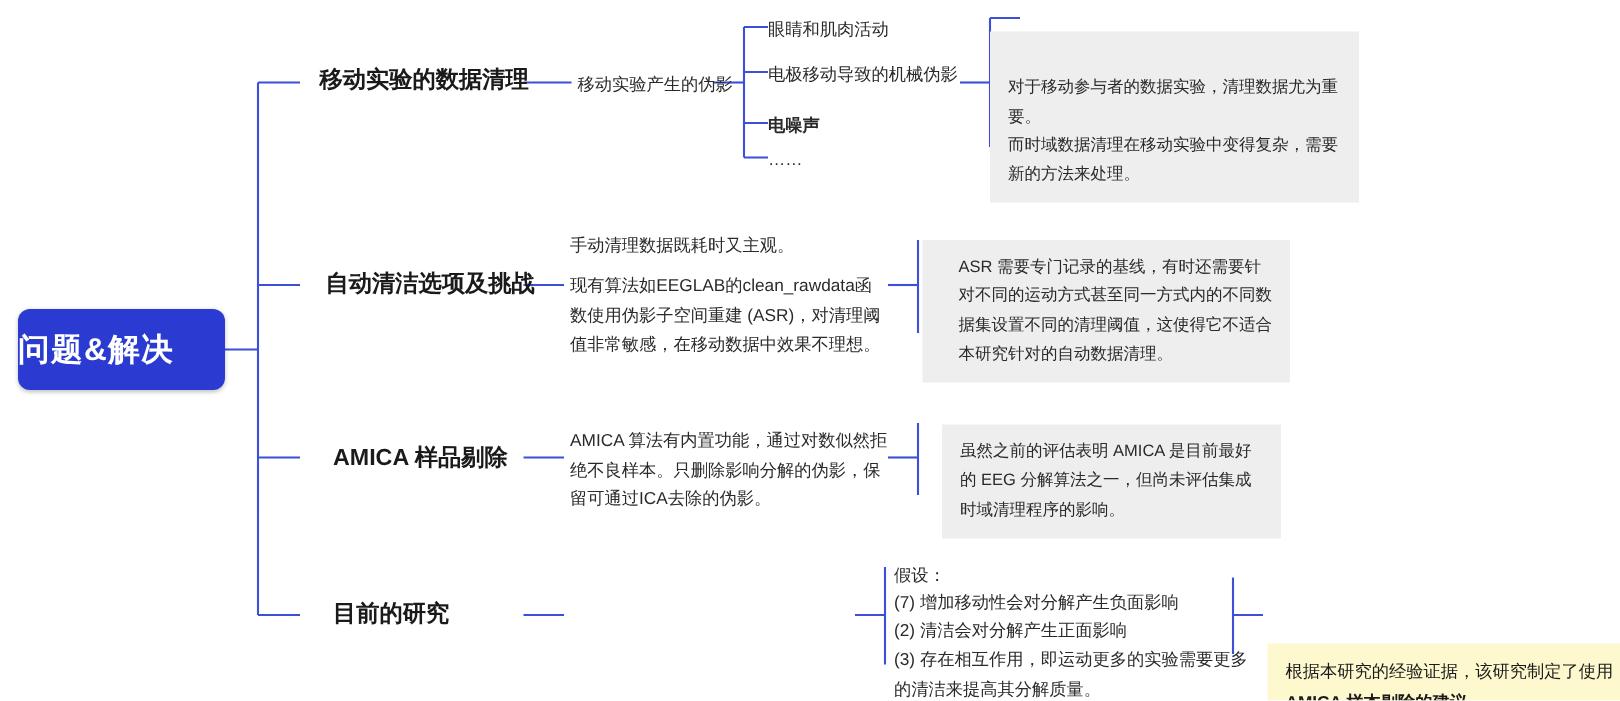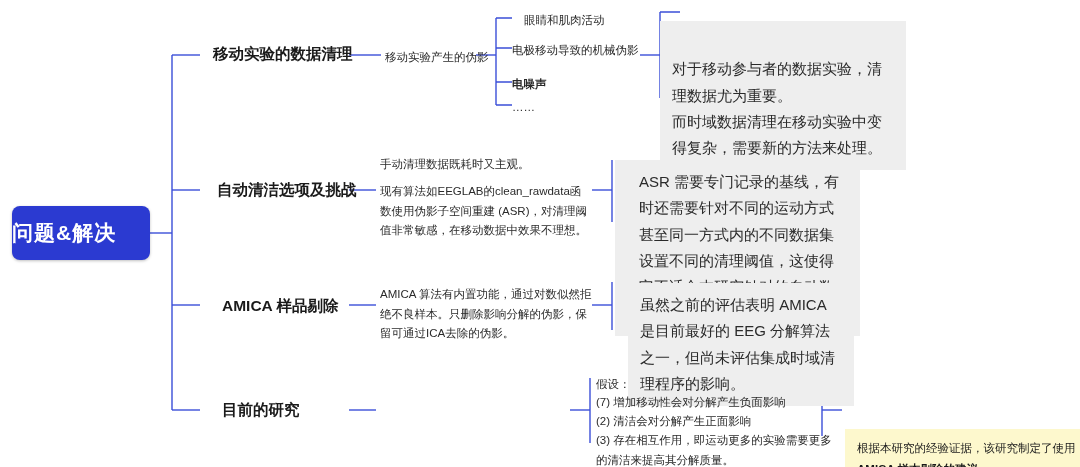--- a/index.html
+++ b/index.html
@@ -52,21 +52,21 @@
     line-height: 1.3;
   }
   .small-text {
     font-size: 11.5px;
     line-height: 1.7;
     color: #2a2a2a;
   }
   
   .grey-box {
     background: #eeeeee;
-    font-size: 15px;
+    font-size: 11px;
     line-height: 1.75;
     color: #2a2a2a;
     padding: 9px 12px;
     box-sizing: border-box;
   }
   
   .yellow-box {
     background: #fdf8cd;
     font-size: 11.5px;
     line-height: 1.8;
@@ -130,21 +130,21 @@
   </div>
 
   <div class="node branch-title" style="left:213px; top:44px; width:140px;">
     <span>移动实验的数据清理</span>
   </div>
 
   <div class="node leaf-text" style="left:385px; top:48px; width:180px;">
     <span>移动实验产生的伪影</span>
   </div>
 
-  <div class="node leaf-text" style="left:524px; top:11px;">
+  <div class="node leaf-text" style="left:512px; top:11px;">
     <span>眼睛和肌肉活动</span>
   </div>
   <div class="node leaf-text" style="left:512px; top:41px;">
     <span>电极移动导致的机械伪影</span>
   </div>
   <div class="node leaf-text" style="left:512px; top:75px;font-weight:bold;">
     <span>电噪声</span>
   </div>
   <div class="node leaf-text" style="left:512px; top:98px;">
     <span>……</span>

